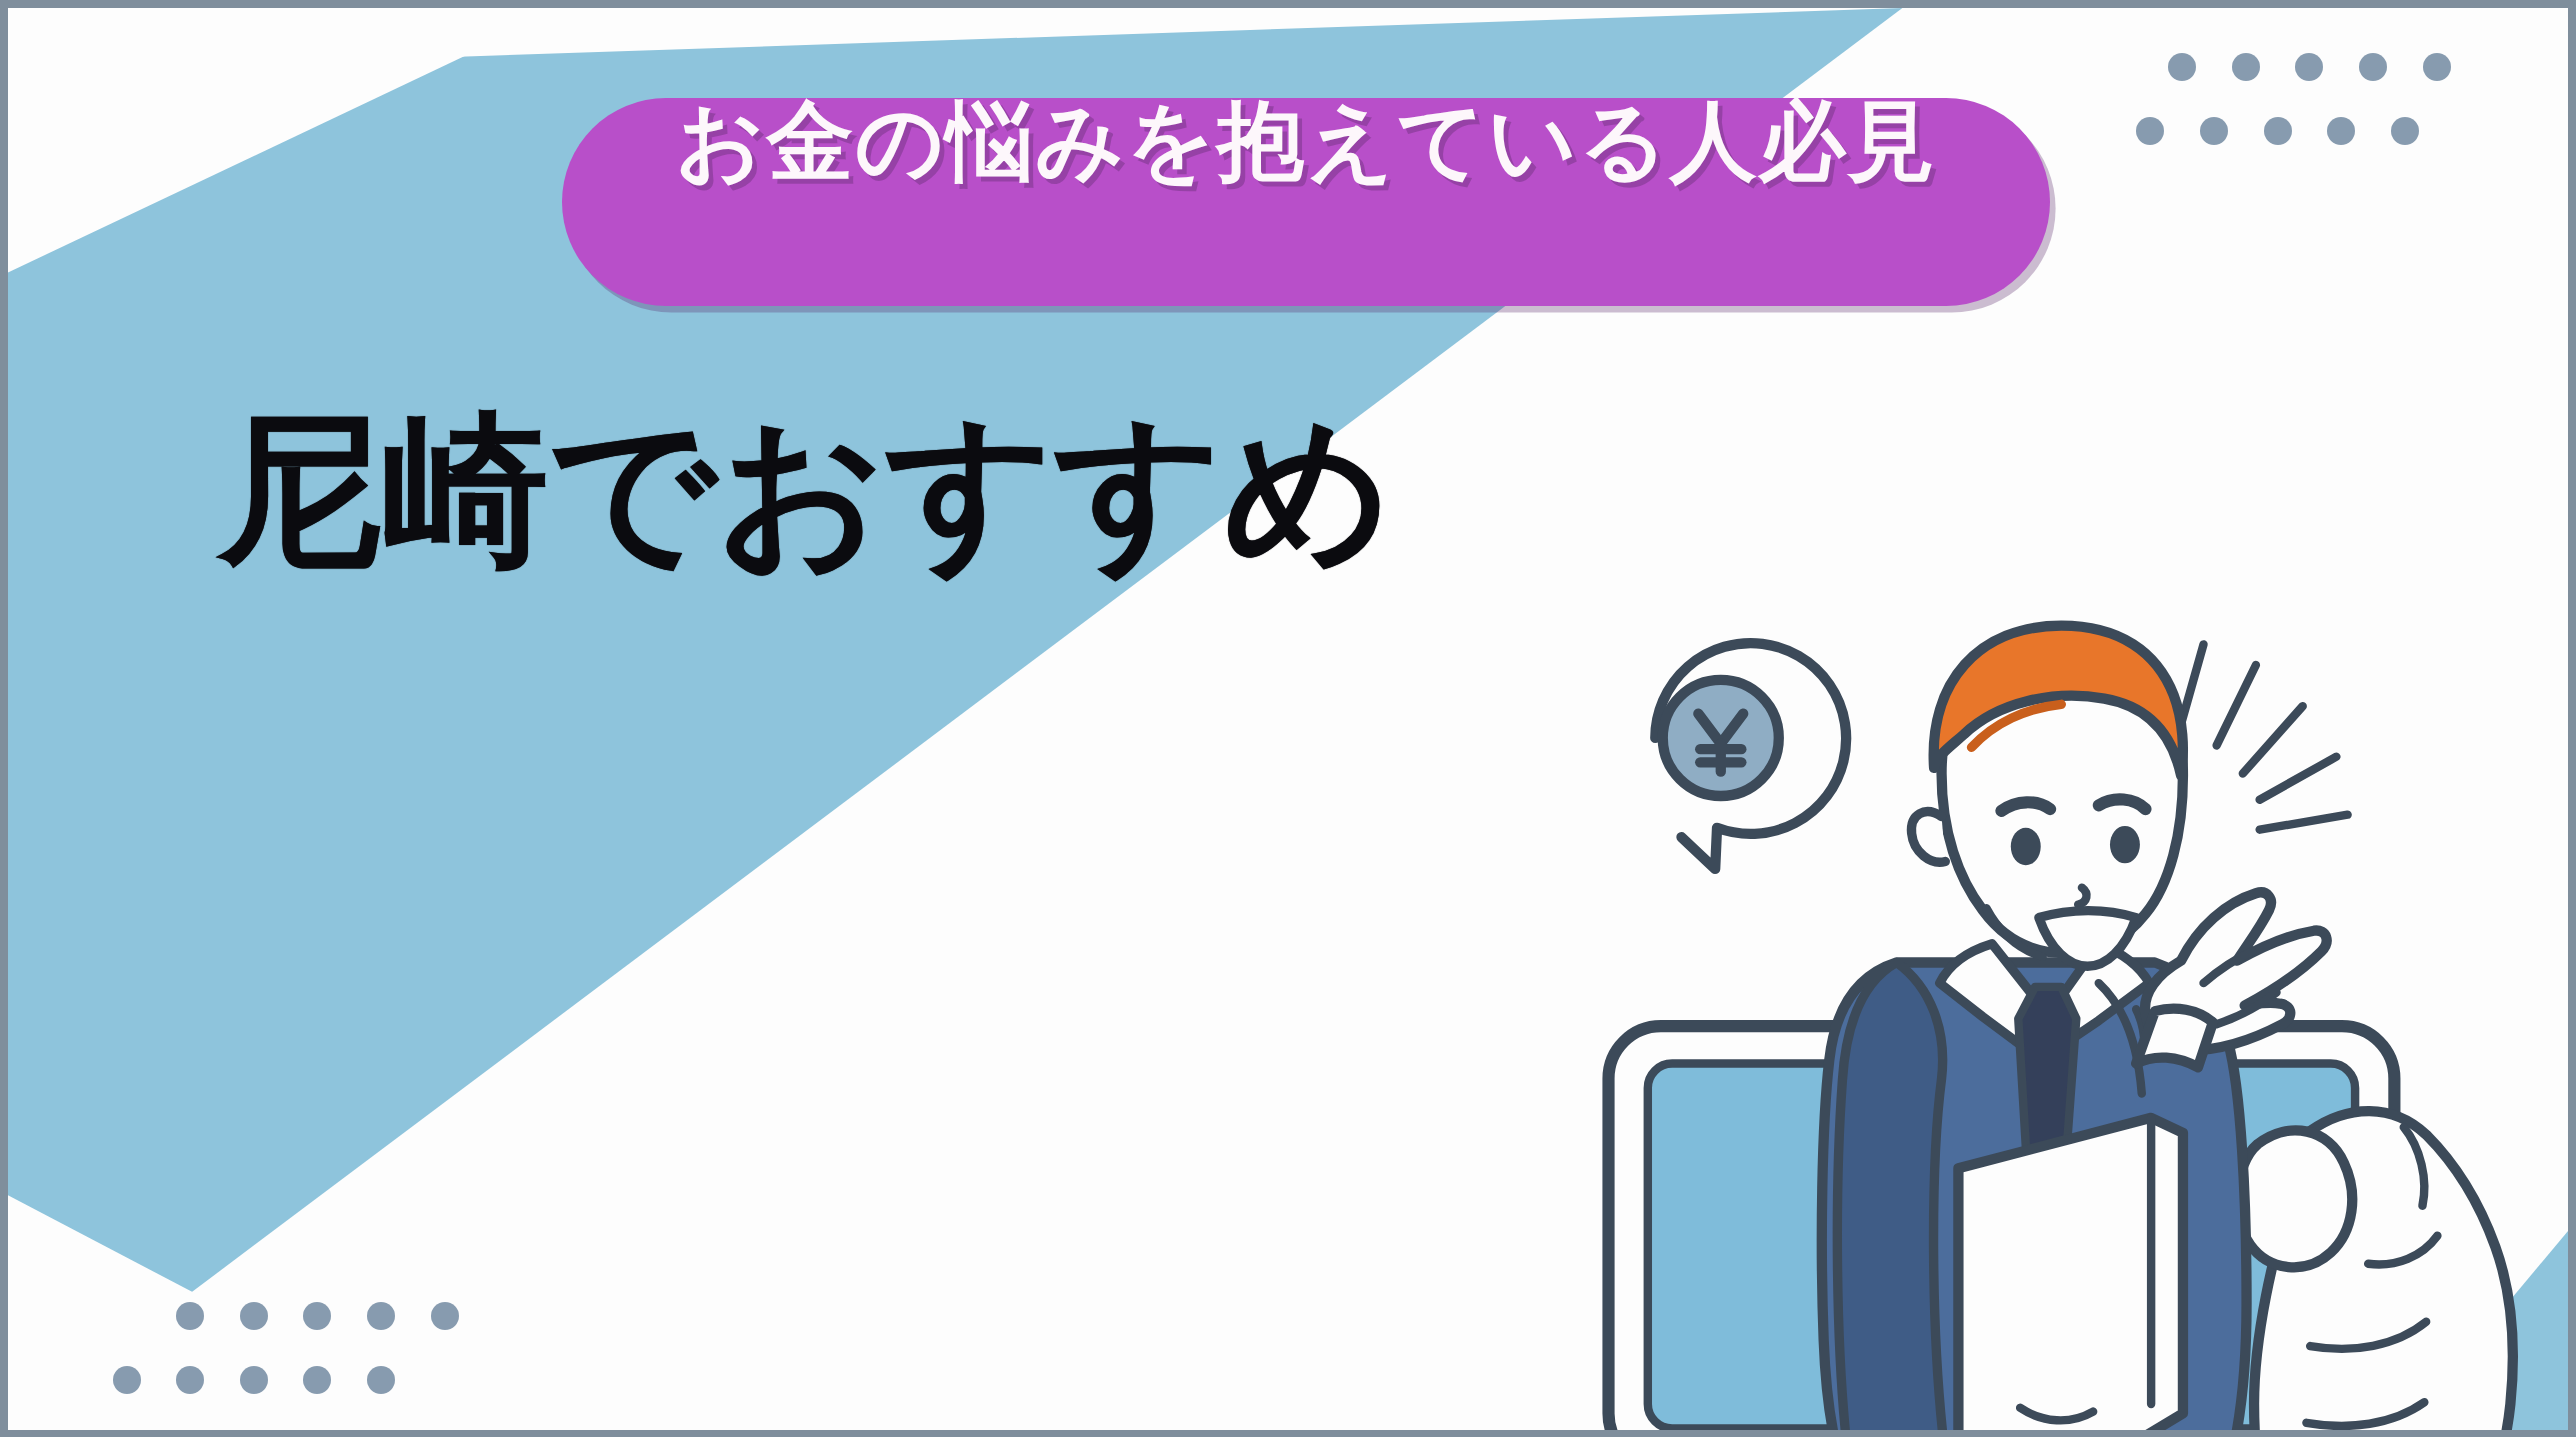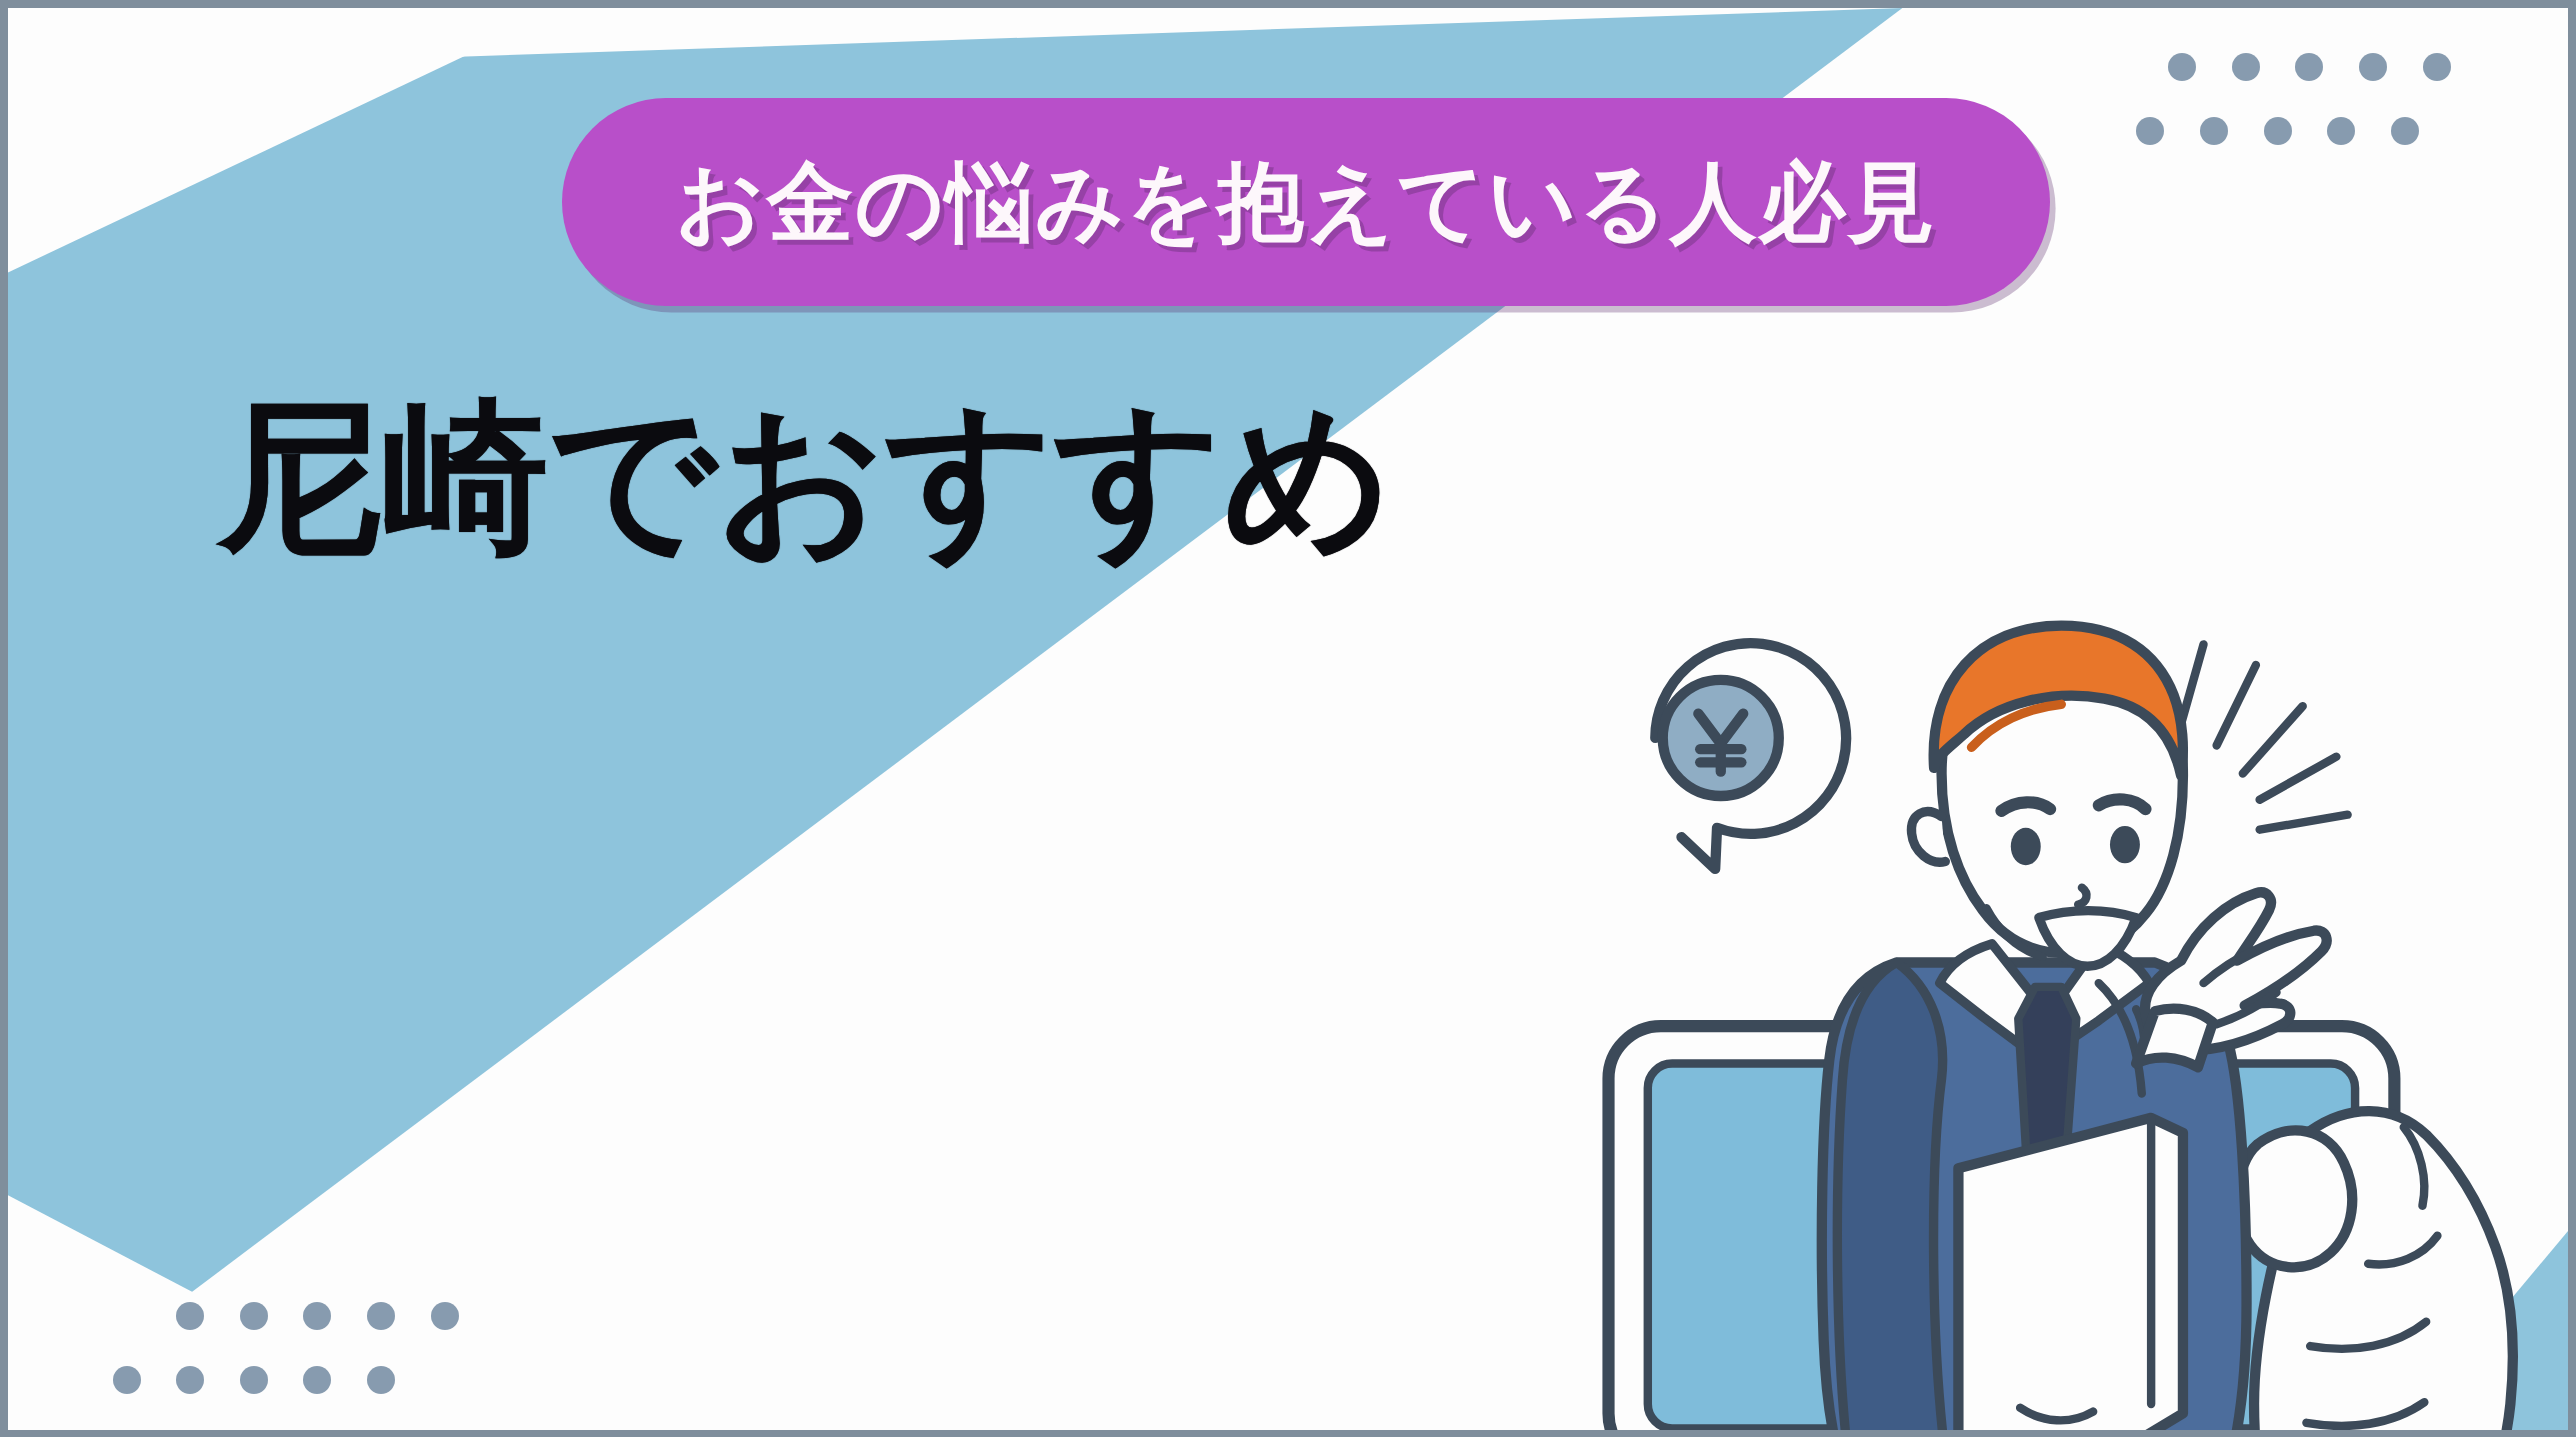--- a/index.html
+++ b/index.html
@@ -52,21 +52,21 @@
   .dots-bl{top:1294px;left:112px;}
 
   
   .badge{
     position:absolute;
     left:554px;top:90px;
     width:1488px;height:208px;
     border-radius:104px;
     background:#b84fc9;
     box-shadow:5.6px 6.6px 0 rgba(90,40,105,.30);
-    display:flex;align-items:center;justify-content:center;
+    display:flex;justify-content:center;
   }
   .badge-text{
     color:#fdf7fb;
     font-size:87px;
     font-weight:bold;
     letter-spacing:1.9px;
     line-height:1;
     white-space:nowrap;
     text-shadow:4.7px 4.7px 0 rgba(100,45,115,.40);
     font-family:"DejaVu Sans","Liberation Sans",sans-serif;
@@ -78,21 +78,21 @@
     left:210px;top:374px;
     width:1591px;
   }
   .hl-line{
     color:#0b0b0f;
     font-weight:bold;
     font-size:165px;
     line-height:1.33;
     letter-spacing:0px;
     white-space:nowrap;
-    font-family:Liberation Mono, monospace;
+    font-family:Liberation Sans, sans-serif;
     text-shadow:0 0 0.9px #0b0b0f;
   }
 
   
   .illus{
     position:absolute;
     left:1591px;top:599px;
     width:992px;height:842px;
   }
   .illus svg{display:block;width:100%;height:100%;}

